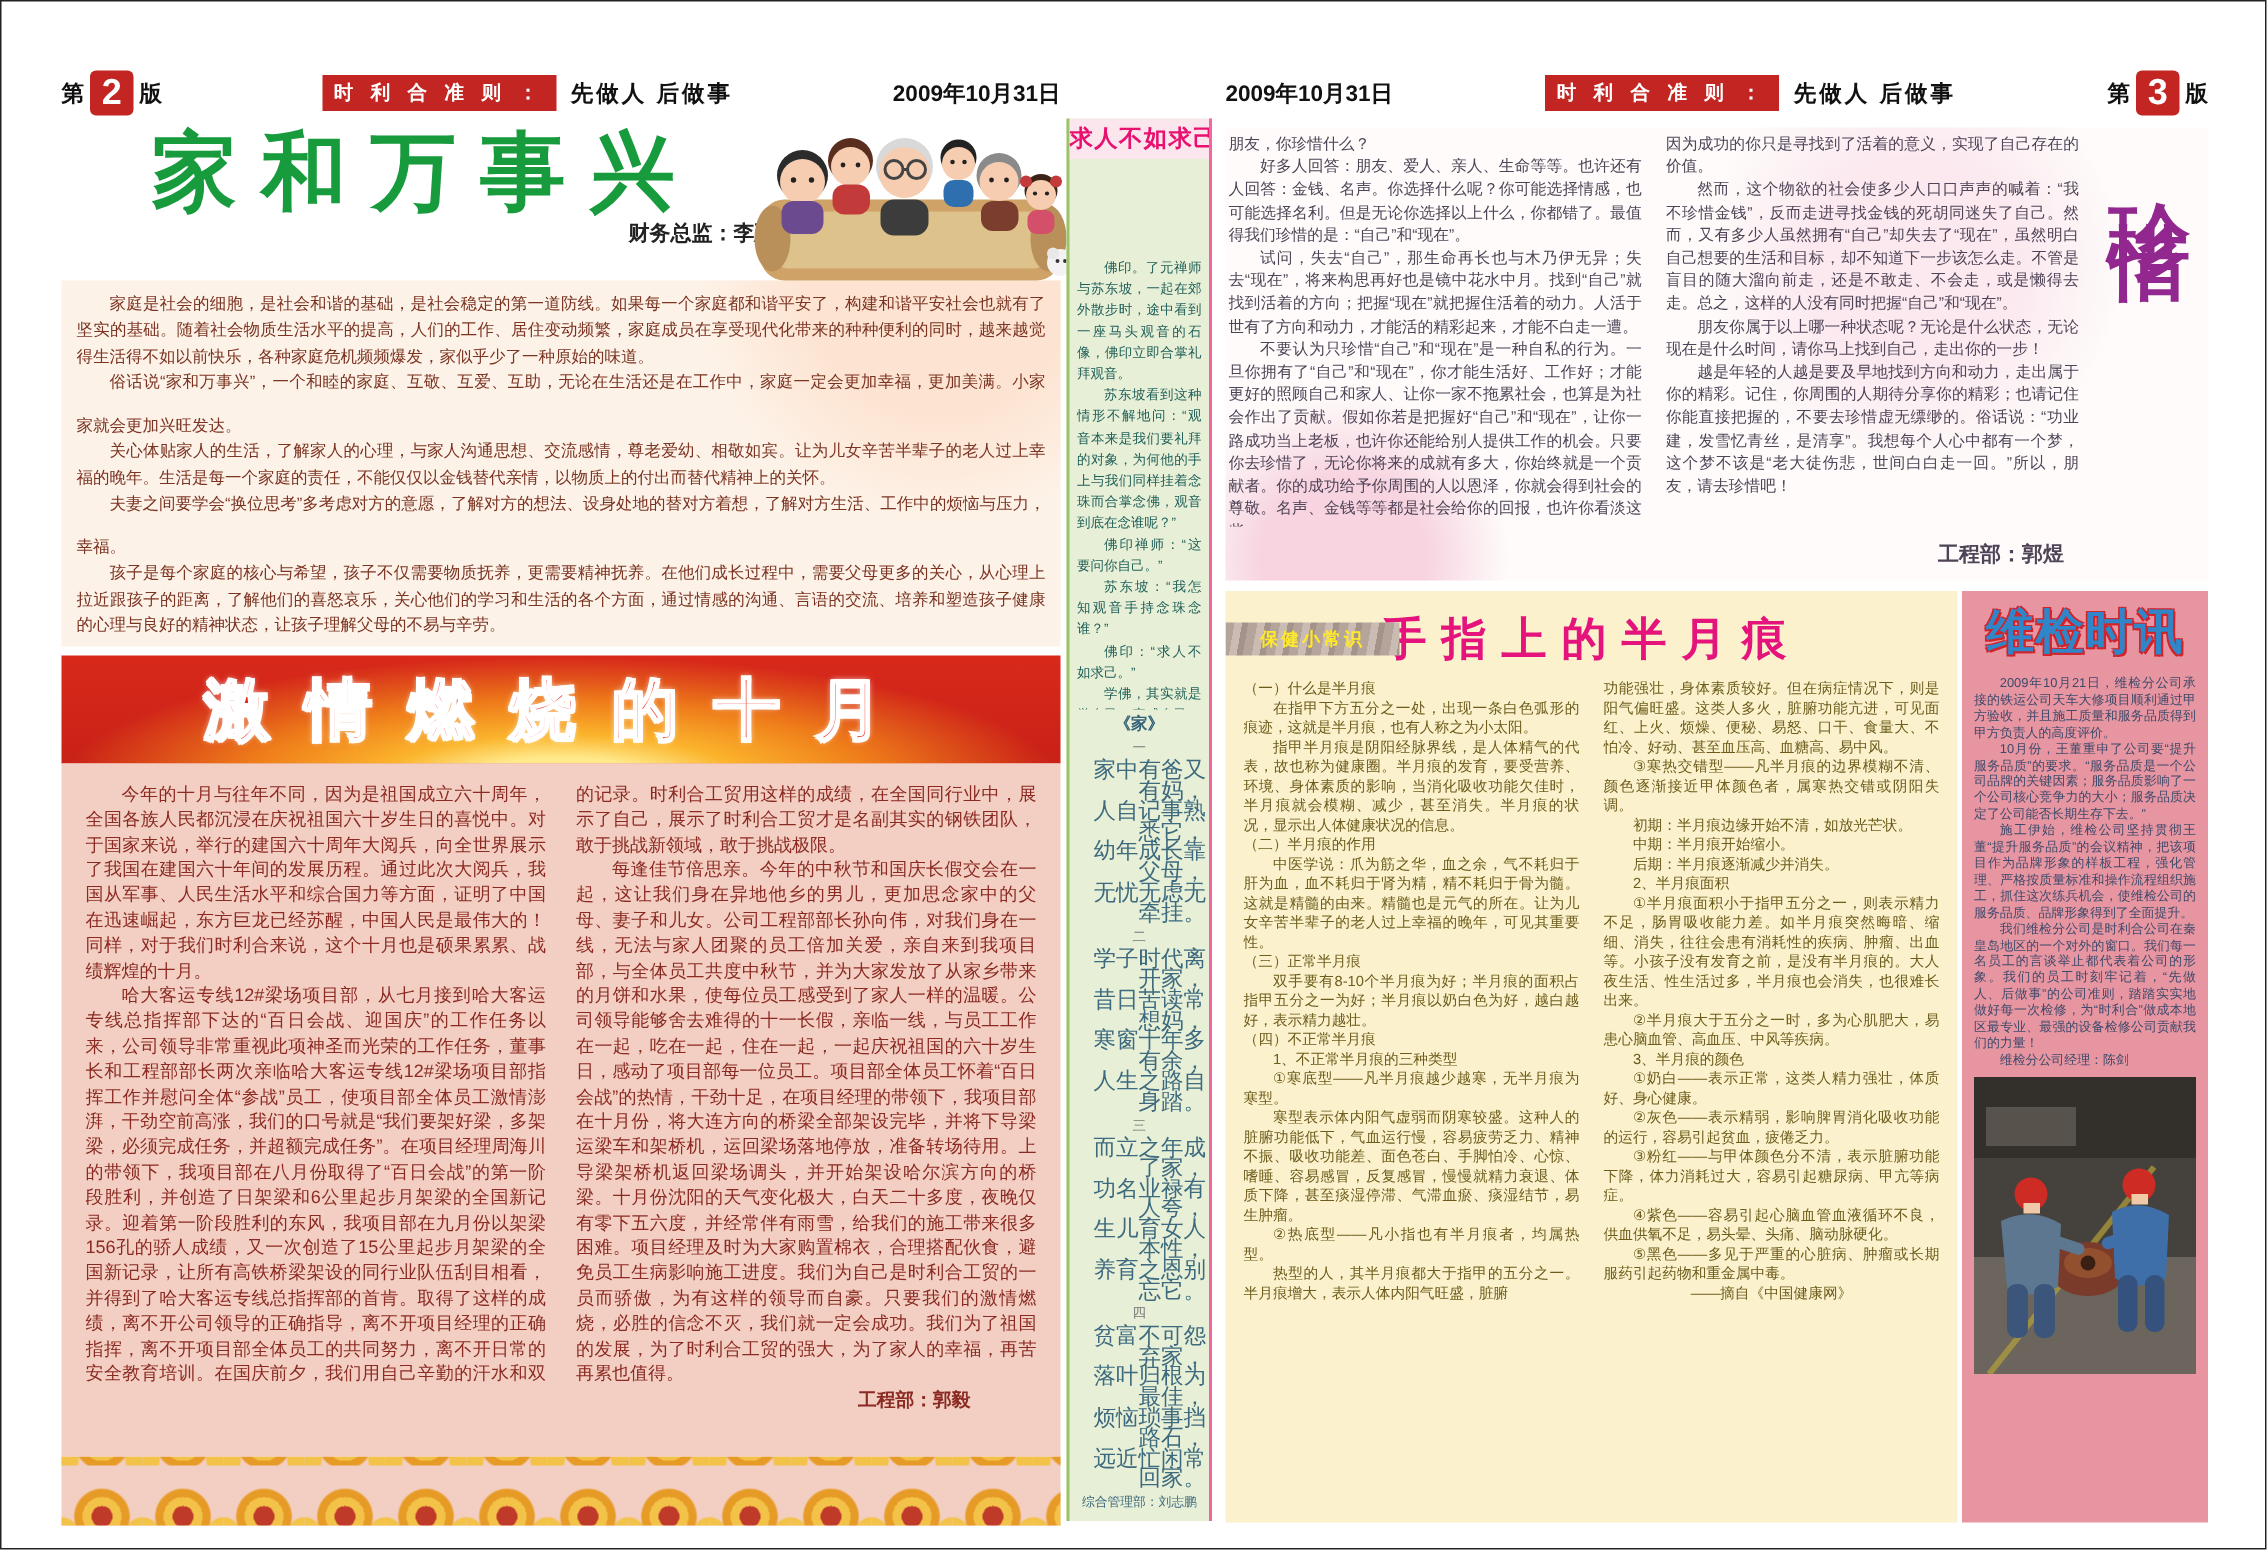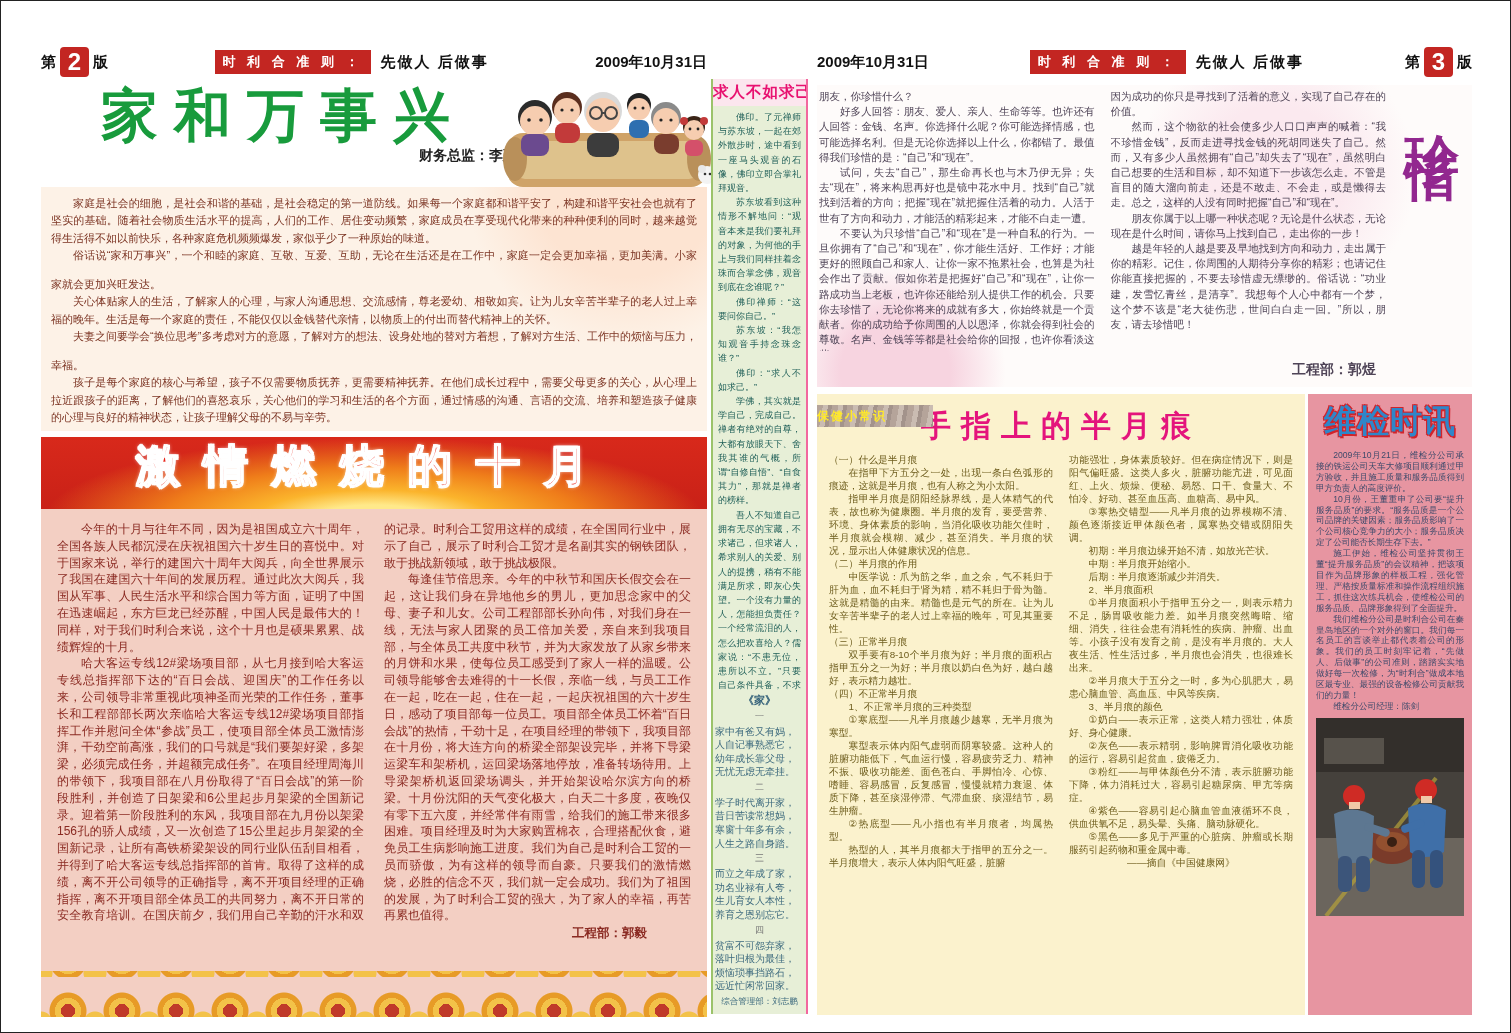--- a/index.html
+++ b/index.html
@@ -24,60 +24,60 @@
   .page-left{position:absolute;left:40px;top:44px;width:666px;height:970px;}
   .art1-head{position:relative;height:102px;margin-top:2px;}
   .green-title{margin:6px 0 0 60px;font-size:57px;line-height:60px;font-weight:900;
                color:#189b3c;letter-spacing:16px;white-space:nowrap;}
   .byline{width:430px;text-align:right;font-size:14px;font-weight:bold;color:#222;margin:2px 0 0 60px;}
   .family-img{position:absolute;right:-6px;top:-14px;}
   .cols{display:flex;}
   .cols3{height:244px;background:radial-gradient(circle at 88% 0%,#fde4d2 0 90px,rgba(0,0,0,0) 160px),#fdf2e7;
          padding:8px 10px;gap:15px;overflow:hidden;flex-direction:column;}
   .cols3 .col{flex:1;font-size:11px;line-height:17.4px;color:#7b3322;overflow:hidden;}
-  .banner{margin-top:6px;height:72px;display:flex;align-items:flex-start;justify-content:center;
+  .banner{margin-top:6px;height:72px;display:flex;align-items:center;justify-content:center;
           background:radial-gradient(ellipse at 50% 115%,#ffe98a 0 60px,#fbb42c 120px,#ef7d1a 210px,rgba(0,0,0,0) 330px),
                      linear-gradient(180deg,#d8291b,#c92117);}
   .banner h2{margin:0;font-size:44px;font-weight:900;color:#e8251a;letter-spacing:24px;white-space:nowrap;
              -webkit-text-stroke:1.5px #fff;
              text-shadow:1px 1px 0 #fff,-1px -1px 0 #fff,1px -1px 0 #fff,-1px 1px 0 #fff,0 0 4px #fff;}
   .pinkbody{position:relative;height:462px;background:#f3cfc3;padding:12px 16px 0;}
   .cols2o{height:404px;gap:20px;overflow:hidden;}
   .cols2o .col{flex:1;font-size:12px;line-height:16.8px;color:#8a2a22;overflow:hidden;}
   .sig-right{text-align:right;padding-right:44px;font-size:12.5px;font-weight:bold;color:#8a2a22;}
   .ornament{height:46px;background-color:#f3cfc3;
     background-image:
       radial-gradient(circle at 27px 34px,#c03a2a 0 7px,#f3c249 7px 13px,#e79b27 13px 18px,rgba(0,0,0,0) 19px),
       radial-gradient(circle at 0px 46px,#f3c249 0 11px,rgba(0,0,0,0) 12px),
       radial-gradient(circle at 54px 46px,#f3c249 0 11px,rgba(0,0,0,0) 12px);
     background-size:54px 50px;background-position:0 6px;}
   
   .midstrip{position:absolute;left:710px;top:78px;width:97px;height:935px;display:flex;flex-direction:column;
             background:#e7efd7;border-left:2px solid #9bc36a;border-right:2px solid #f2679e;overflow:hidden;}
   .mid-title{background:#fce6ee;color:#e81170;font-weight:900;font-size:15.5px;text-align:center;
              padding:3px 0;letter-spacing:1px;white-space:nowrap;}
-  .mid-body{flex:1;padding:4px 5px 0;overflow:hidden;}
+  .mid-body{flex:1;padding:19px 5px 0;overflow:hidden;margin-top:46px;}
   .mid-body .para{font-size:9px;line-height:14.2px;color:#1f5f58;}
   .poem{padding:2px 2px 6px;text-align:center;color:#3d6a7e;}
   .poem-title{font-size:11px;font-weight:bold;margin-bottom:2px;color:#35627a;}
   .snum{font-size:9px;color:#777;margin:2px 0;}
-  .poem .para{font-size:10px;line-height:13.6px;text-indent:0;text-align:left;}
+  .poem .para{font-size:15px;line-height:13.6px;text-indent:0;text-align:right;}
   .poem-sig{font-size:8.5px;margin-top:3px;color:#3d6a7e;}
   
   .page-right{position:absolute;left:816px;top:44px;width:655px;height:970px;}
   .zhenxi{position:relative;margin-top:6px;height:302px;padding:4px 86px 4px 2px;overflow:hidden;
           background:radial-gradient(circle at 12% 95%,#f7d4e0 0 55px,rgba(0,0,0,0) 110px),
                      radial-gradient(circle at 70% 30%,#fbe9ef 0 70px,rgba(0,0,0,0) 140px),#fefbfa;}
   .zcols{display:flex;gap:16px;height:262px;overflow:hidden;}
   .zcol{flex:1;font-size:10.5px;line-height:15.2px;color:#4f4457;overflow:hidden;}
   .vtitle{position:absolute;right:6px;top:6px;writing-mode:vertical-rl;font-size:54px;line-height:66px;
           font-weight:900;color:#92278f;letter-spacing:14px;}
   .zsig{position:absolute;right:96px;bottom:8px;font-size:14px;font-weight:bold;color:#4f4457;}
   .health{position:absolute;left:0;top:349px;width:488px;height:621px;background:#fbf2cd;padding:4px 12px;overflow:hidden;}
-  .badge{position:absolute;left:0;top:11px;width:116px;height:22px;line-height:22px;text-align:left;
+  .badge{position:absolute;left:0;top:21px;width:116px;height:22px;line-height:22px;text-align:center;
          color:#ffe92a;font-size:12px;font-weight:bold;letter-spacing:2px;
          background:repeating-linear-gradient(100deg,#b5a49a 0 6px,#cabcb2 6px 11px,#a3938b 11px 15px);}
   .htitle{text-align:center;margin:8px 0 6px;font-size:30px;font-weight:900;color:#e4147c;letter-spacing:10px;}
   .hcols{display:flex;gap:16px;height:544px;overflow:hidden;}
   .hcol{flex:1;font-size:9.8px;line-height:13px;color:#6d5c1c;overflow:hidden;}
   .news{position:absolute;right:0;top:349px;width:164px;height:621px;background:#e795a1;padding:4px 8px;overflow:hidden;}
   .ntitle{text-align:center;margin:2px 0 6px;font-size:32px;font-weight:900;color:#2f86c9;letter-spacing:1px;white-space:nowrap;
           text-shadow:1.5px 1.5px 0 #d2232a,-1px -1px 0 #d2232a,1px -1px 0 #d2232a,-1px 1px 0 #d2232a;}
   .news .para{font-size:8.6px;line-height:10.9px;color:#3f4a6b;}
   .nphoto{margin-top:6px;width:148px;height:198px;display:block;}

